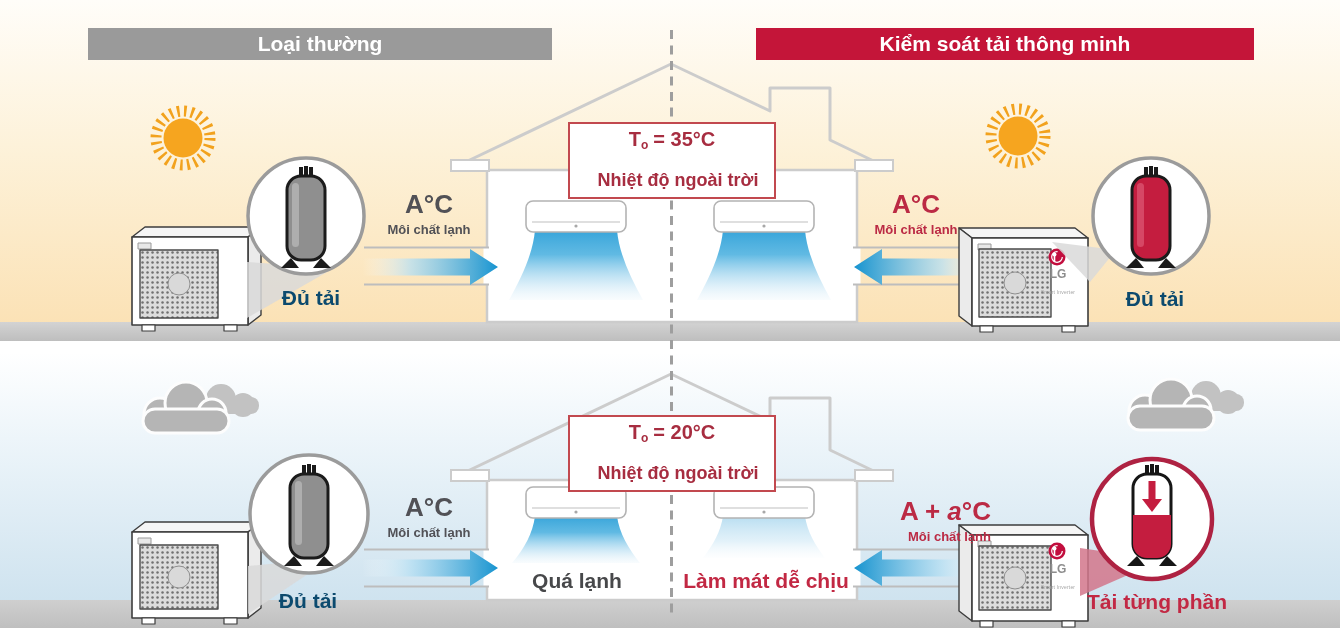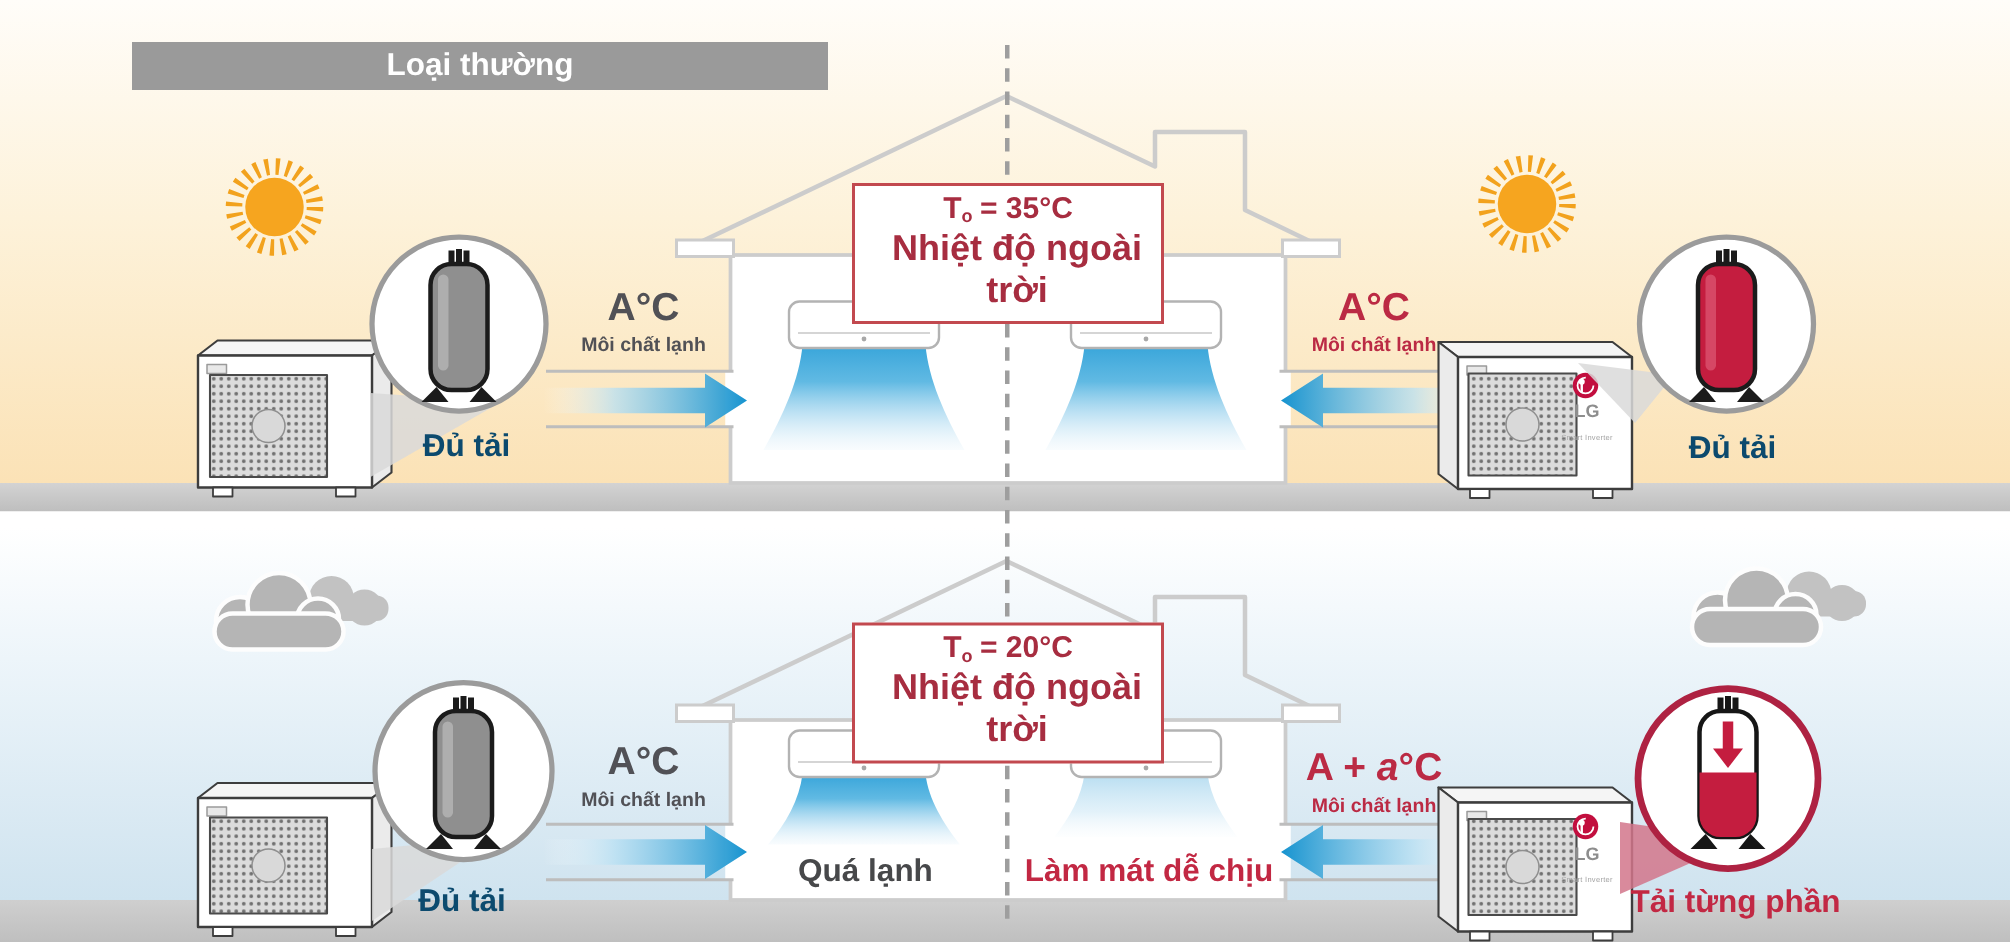--- a/index.html
+++ b/index.html
@@ -19,21 +19,21 @@
   .ovl{position:absolute;z-index:3;}
   .banner{height:32px;line-height:32px;text-align:center;color:#fff;
           font-size:21px;font-weight:bold;}
   .banner-gray{background:#9a9a9a;}
   .banner-red{background:#c41539;}
   .tempbox{width:204px;background:#ffffff;border:2px solid #c2494f;color:#a72d40;
            text-align:center;font-weight:bold;padding:4px 0 6px;}
   .tempbox .l1{font-size:20px;}
   .tempbox .sub{font-size:12px;vertical-align:-3px;}
   .tempbox .val{margin-left:5px;}
-  .tempbox .l2{font-size:24px;margin-top:1px;padding-left:12px;}
+  .tempbox .l2{font-size:18px;margin-top:18px;padding-left:12px;}
   .acgrp{width:150px;text-align:center;font-weight:bold;}
   .acgrp .big{font-size:26px;line-height:26px;}
   .acgrp .cap{font-size:13px;line-height:19px;margin-top:3px;}
   .gray-ink{color:#515156;}
   .red-ink{color:#bb2a44;}
   .load{font-size:21px;font-weight:bold;text-align:center;color:#0c4a6e;}
   .load-red{color:#c22843;}
   .room{font-size:21px;font-weight:bold;text-align:center;}
   .alpha{font-style:italic;}
   .lgtxt{text-align:center;font-weight:bold;color:#8d8d8d;font-size:12px;}
@@ -282,20 +282,21 @@
       <rect x="1148.5" y="481" width="7" height="19" fill="#c41d3f"></rect>
       <polygon points="1142,499 1162,499 1152,512" fill="#c41d3f"></polygon>
       <polygon points="1137,556 1127,566 1145,566" fill="#161616"></polygon>
       <polygon points="1167,556 1177,566 1159,566" fill="#161616"></polygon>
     </g>
 
     <line x1="671.5" y1="30" x2="671.5" y2="617" stroke="#9e9e9e" stroke-width="3" stroke-dasharray="9 6.5"></line>
   </svg>
 
   <div class="ovl banner banner-gray" style="left:88px;top:28px;width:464px;">Loại thường</div>
+  <div class="ovl banner banner-red" style="left:756px;top:28px;width:498px;">Kiểm soát tải thông minh</div>
 
   <div class="ovl tempbox" style="left:568px;top:122px;">
     <div class="l1"><span>T</span><span class="sub">o</span><span class="val">= 35°C</span></div>
     <div class="l2">Nhiệt độ ngoài trời</div>
   </div>
   <div class="ovl tempbox" style="left:568px;top:415px;">
     <div class="l1"><span>T</span><span class="sub">o</span><span class="val">= 20°C</span></div>
     <div class="l2">Nhiệt độ ngoài trời</div>
   </div>
 
@@ -304,21 +305,21 @@
     <div class="cap">Môi chất lạnh</div>
   </div>
   <div class="ovl acgrp red-ink" style="left:841px;top:191px;">
     <div class="big">A°C</div>
     <div class="cap">Môi chất lạnh</div>
   </div>
   <div class="ovl acgrp gray-ink" style="left:354px;top:494px;">
     <div class="big">A°C</div>
     <div class="cap">Môi chất lạnh</div>
   </div>
-  <div class="ovl acgrp red-ink" style="left:841px;top:498px;">
+  <div class="ovl acgrp red-ink" style="left:841px;top:498px;text-align:right;">
     <div class="big"><span>A + </span><span class="alpha">a</span><span>°C</span></div>
     <div class="cap">Môi chất lạnh</div>
   </div>
 
   <div class="ovl load" style="left:256px;top:286px;width:110px;">Đủ tải</div>
   <div class="ovl load" style="left:1100px;top:287px;width:110px;">Đủ tải</div>
   <div class="ovl load" style="left:253px;top:589px;width:110px;">Đủ tải</div>
   <div class="ovl load load-red" style="left:1077px;top:590px;width:160px;">Tải từng phần</div>
 
   <div class="ovl room" style="left:506px;top:569px;width:142px;color:#47484a;">Quá lạnh</div>

